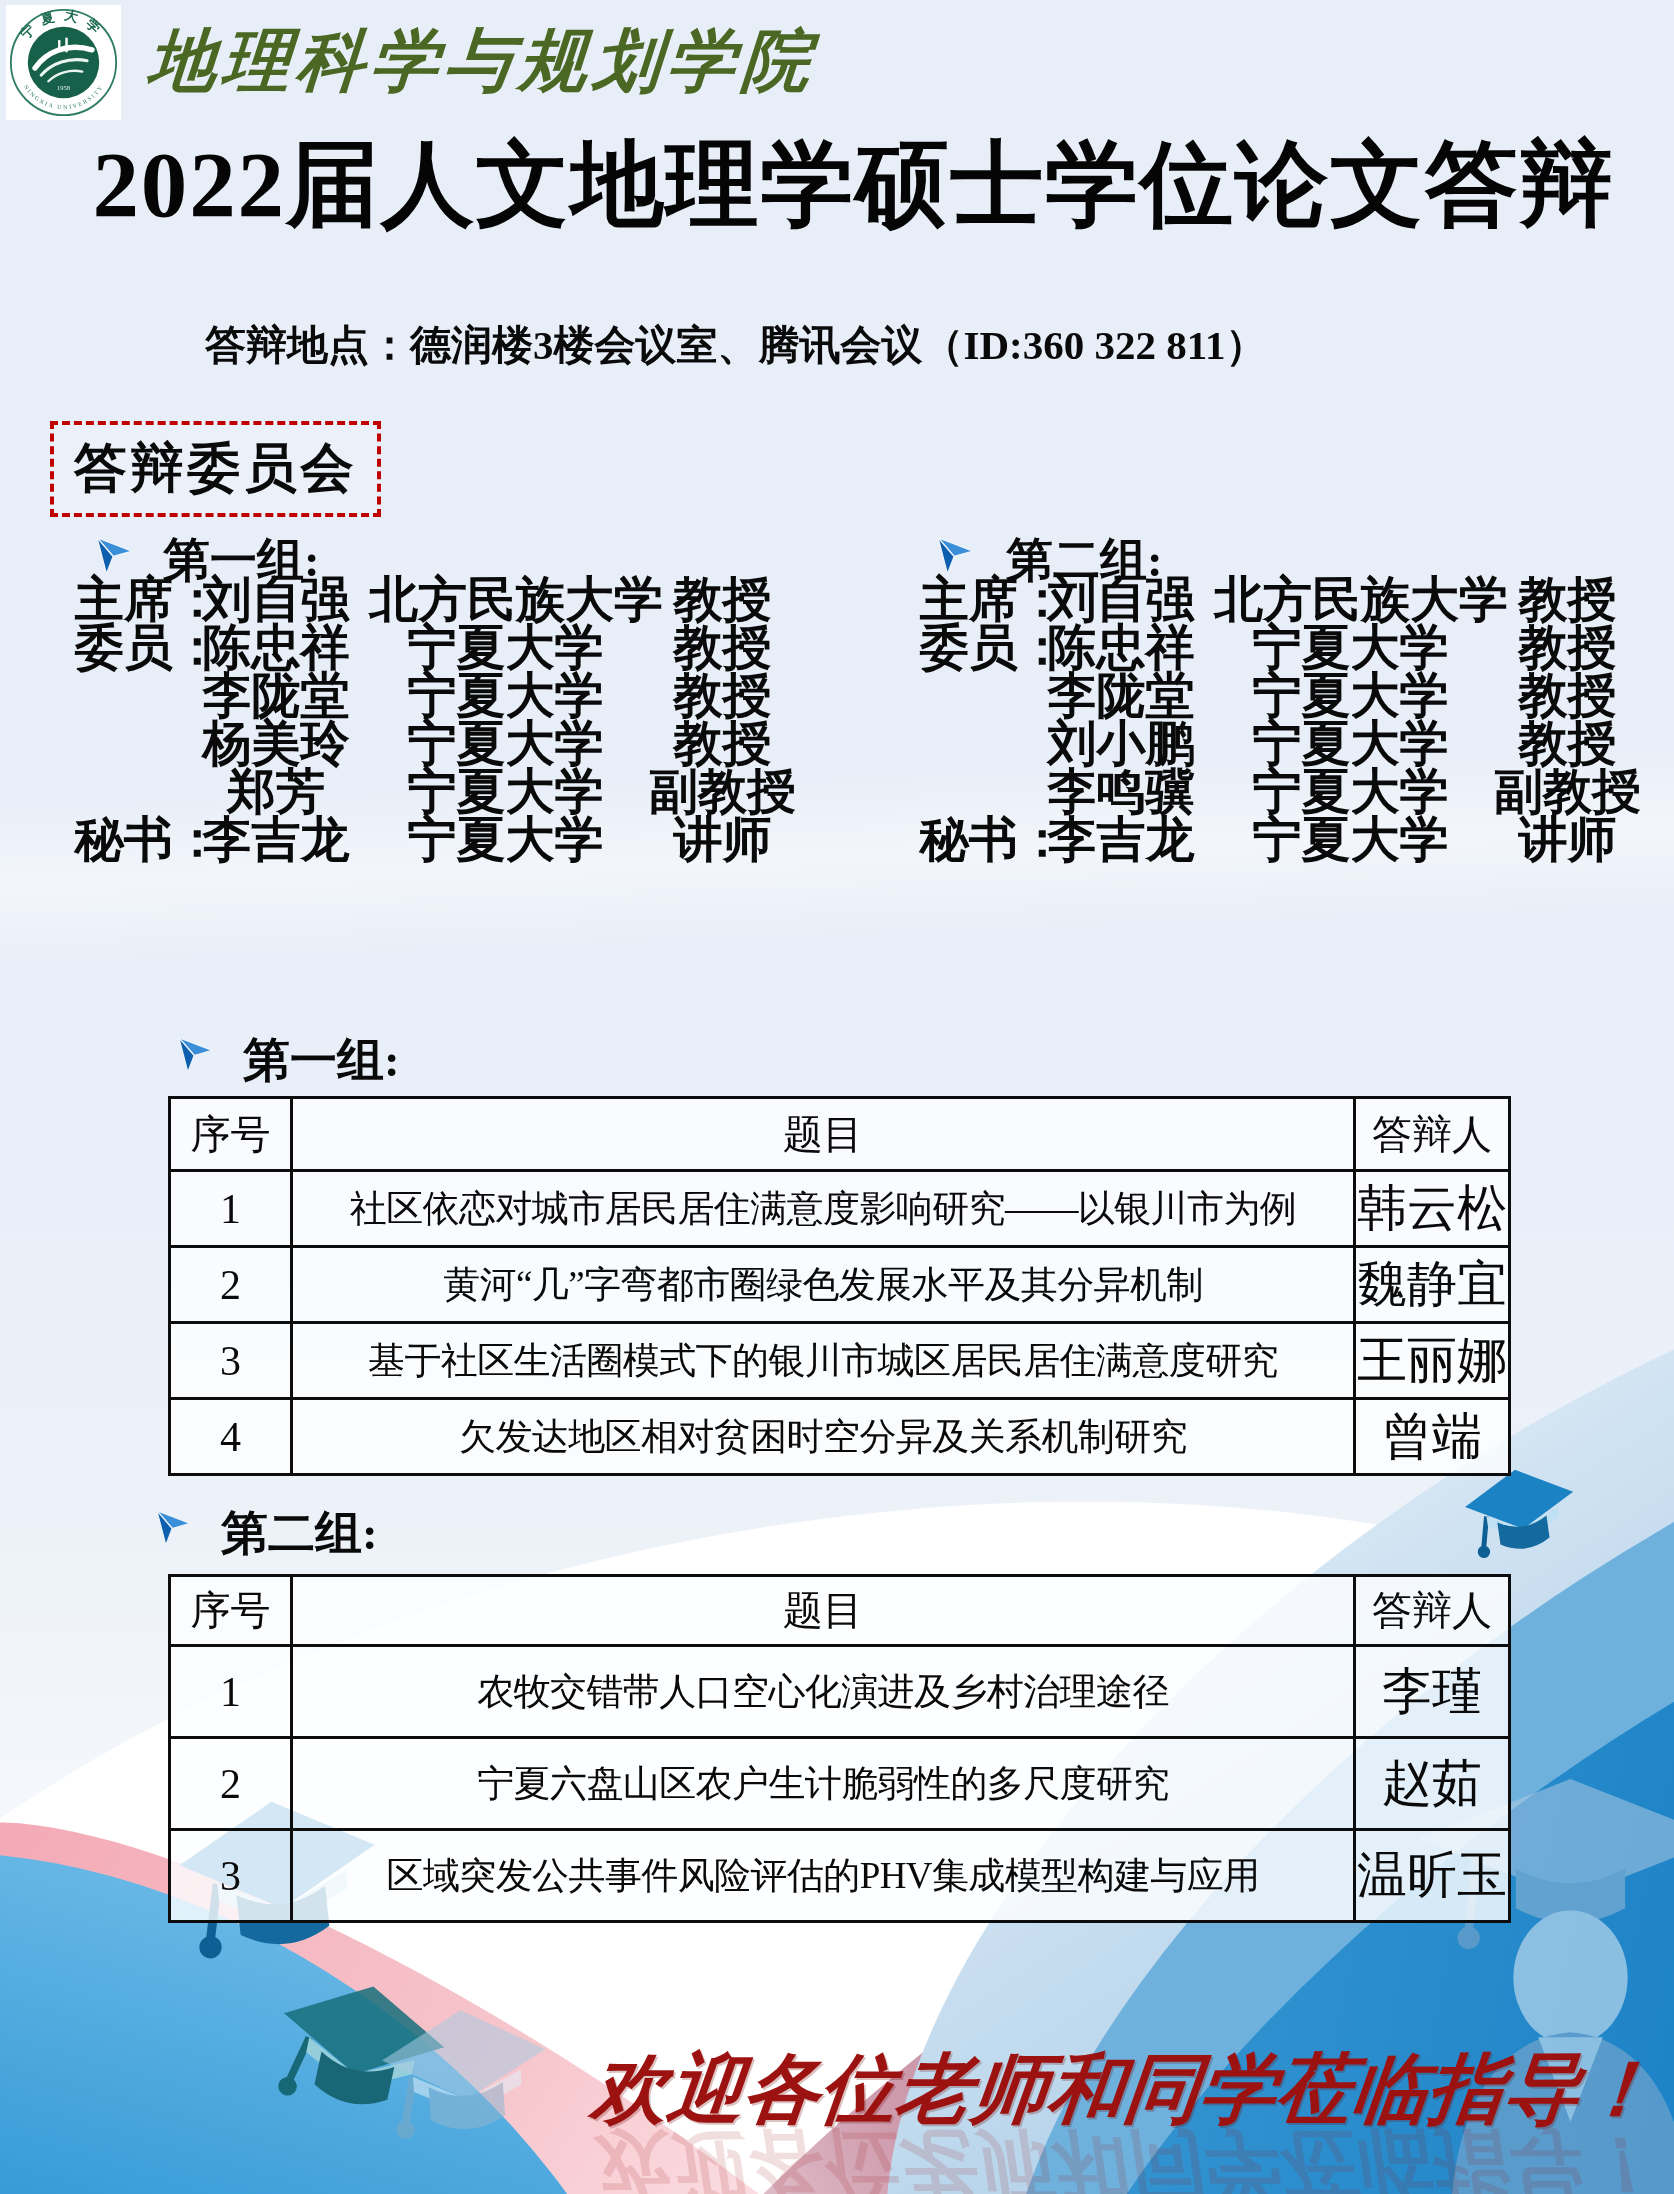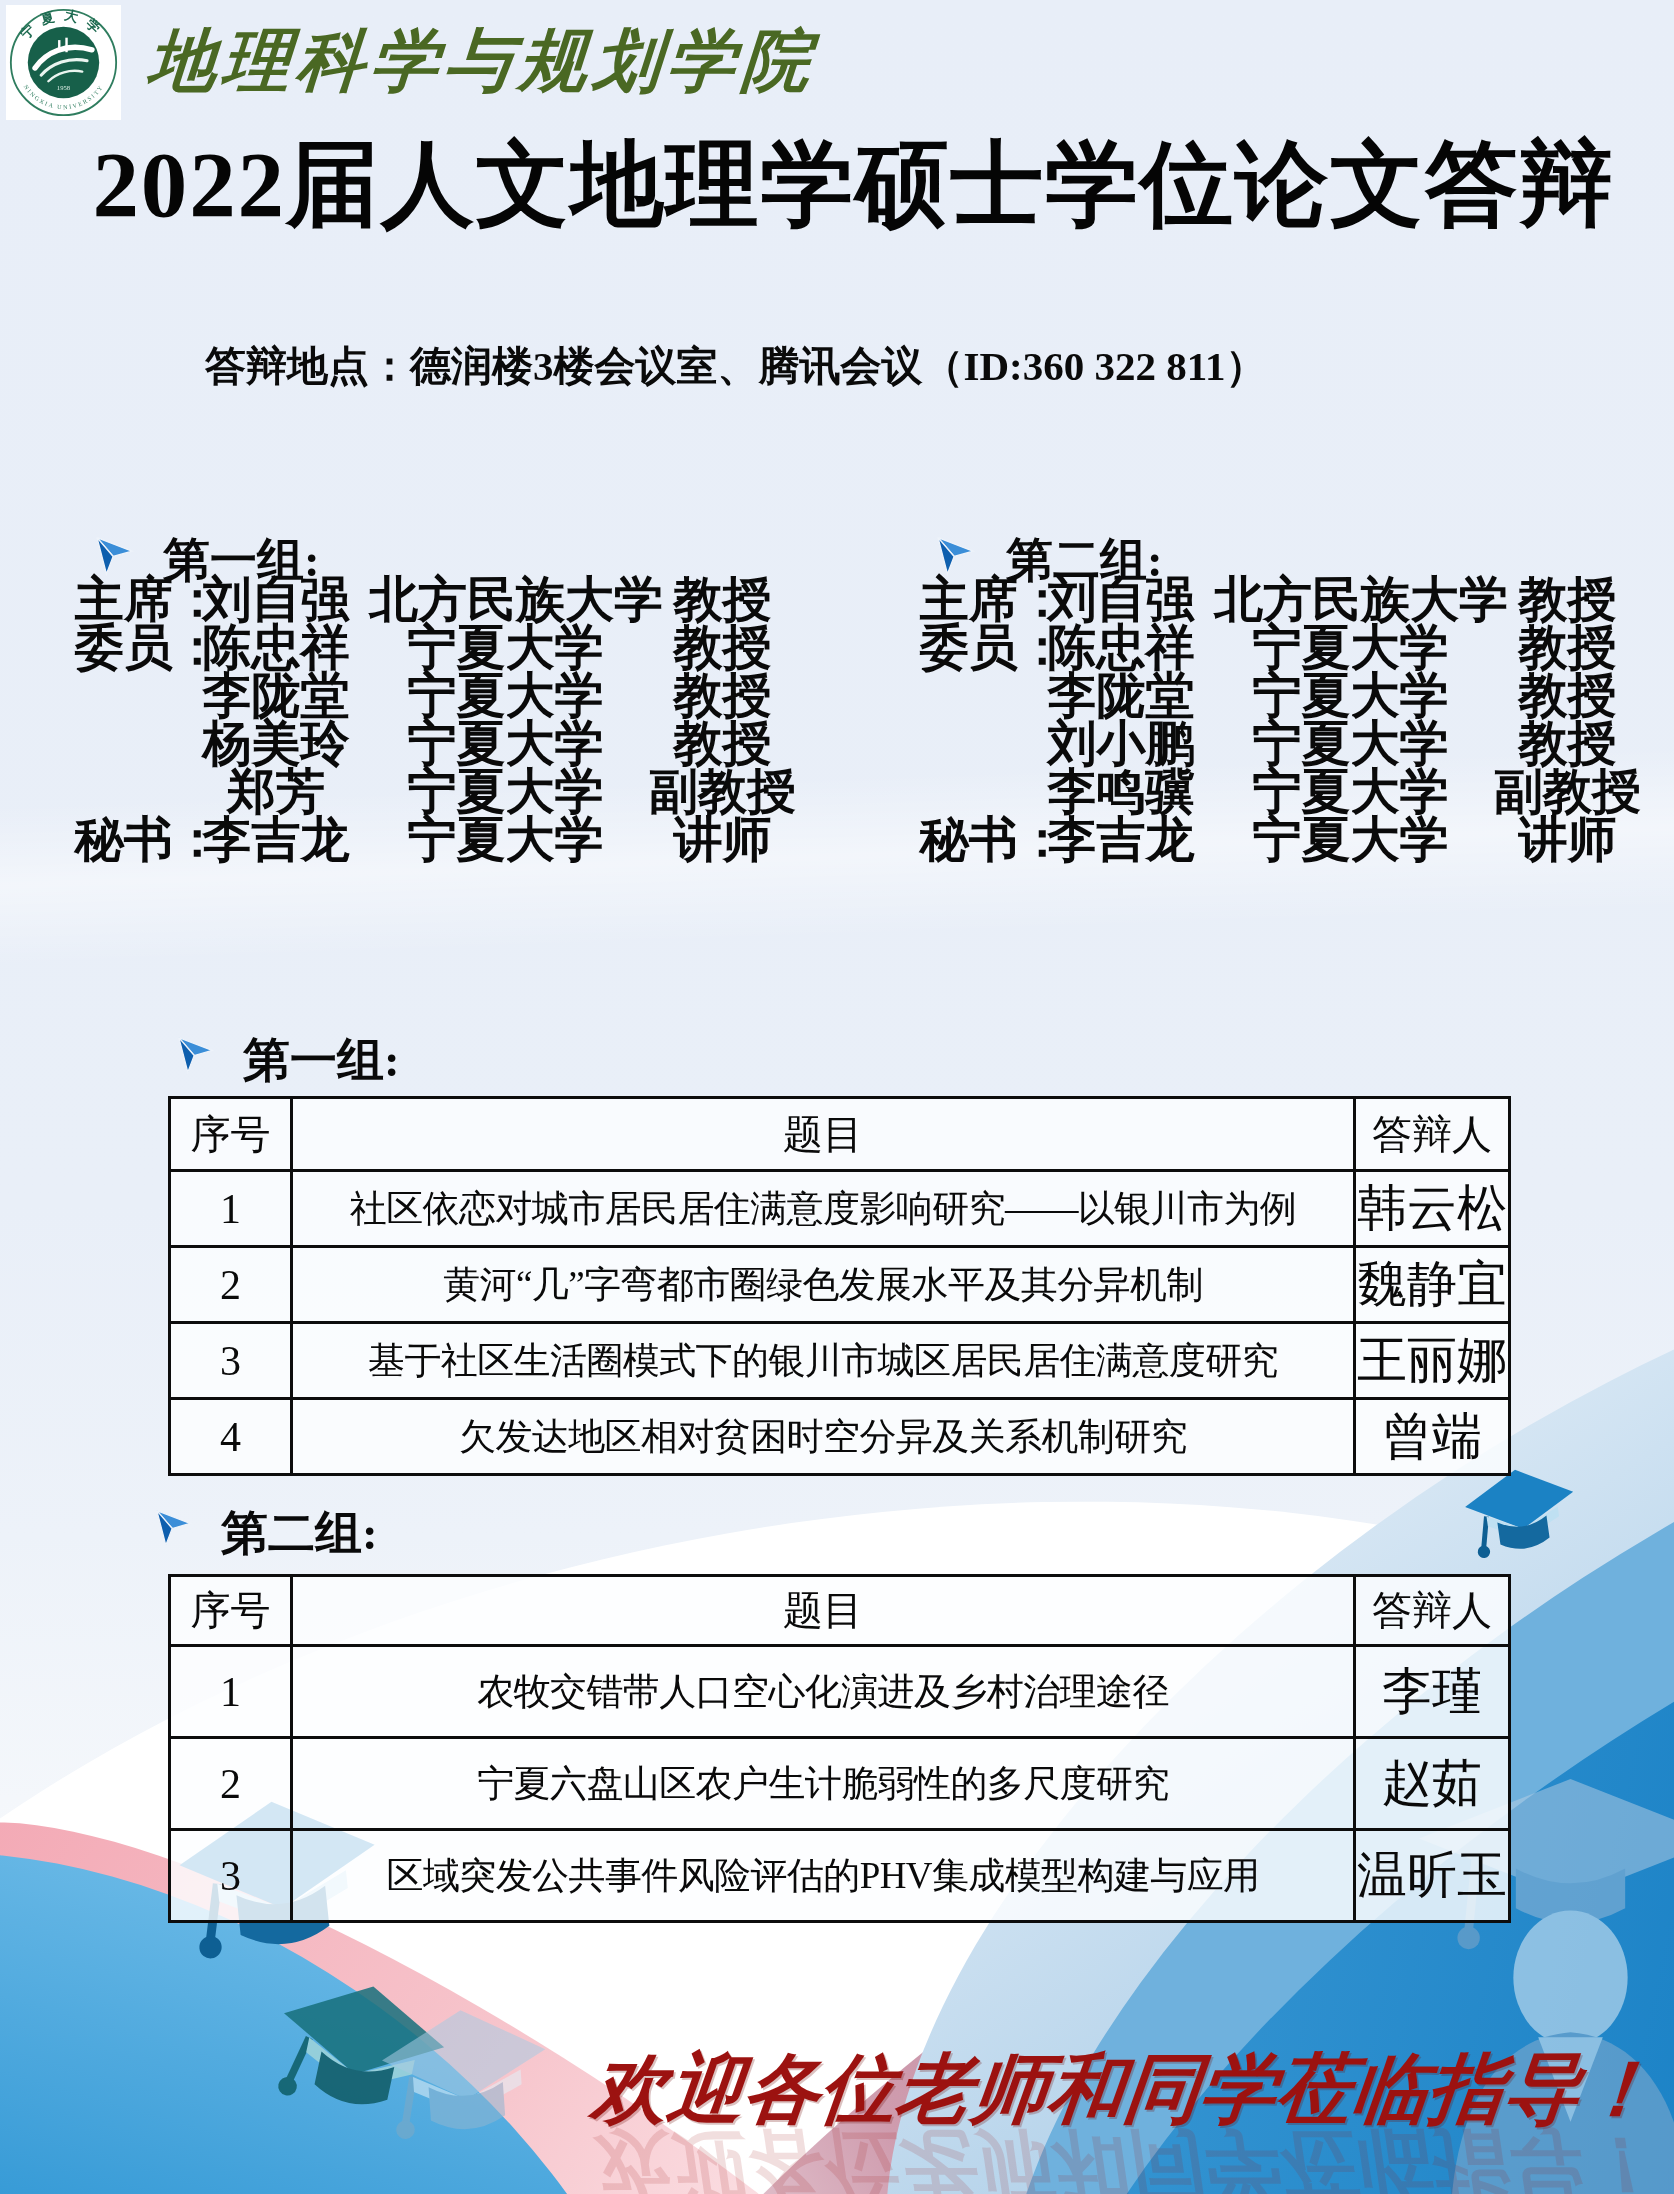--- a/index.html
+++ b/index.html
@@ -150,24 +150,27 @@
       </defs>
       <text font-size="22" fill="#1d6a50" font-weight="bold" letter-spacing="14"><textPath href="#arcTop" startOffset="50%" text-anchor="middle">宁夏大学</textPath></text>
       <text font-size="10" fill="#2f7d5f" letter-spacing="3"><textPath href="#arcBot" startOffset="50%" text-anchor="middle">NINGXIA UNIVERSITY</textPath></text>
       <text x="95" y="140" font-size="11" fill="#dff0e8" text-anchor="middle">1958</text>
     </svg>
   </div>
 
   <div class="content college-name">地理科学与规划学院</div>
   <div class="content main-title">2022届人文地理学硕士学位论文答辩</div>
 
-  <div class="content info-line" style="top:339px;">
+  <div class="content info-line" style="top:318px;">
     <span class="lbl">答辩地点：</span><span class="lbl">德润楼3楼会议室、腾讯会议（ID:360 322 811）</span>
   </div>
 
+  <div class="content red-box box-committee">
+    <span>答辩委员会</span>
+  </div>
 
   <div class="bullet" style="left:93px;top:535px;">
     <svg viewBox="0 0 64 64" width="43">
         <polygon points="6,4 58,24 30,32" fill="#3b8ed8" stroke="#eef3fa" stroke-width="2"></polygon>
         <polygon points="6,4 30,32 20,58" fill="#0e5fae" stroke="#eef3fa" stroke-width="2"></polygon>
       </svg>
   </div>
   <div class="grp-label" style="left:163px;top:529px;">第一组:</div>
   <div class="bullet" style="left:934px;top:535px;">
     <svg viewBox="0 0 64 64" width="43">

